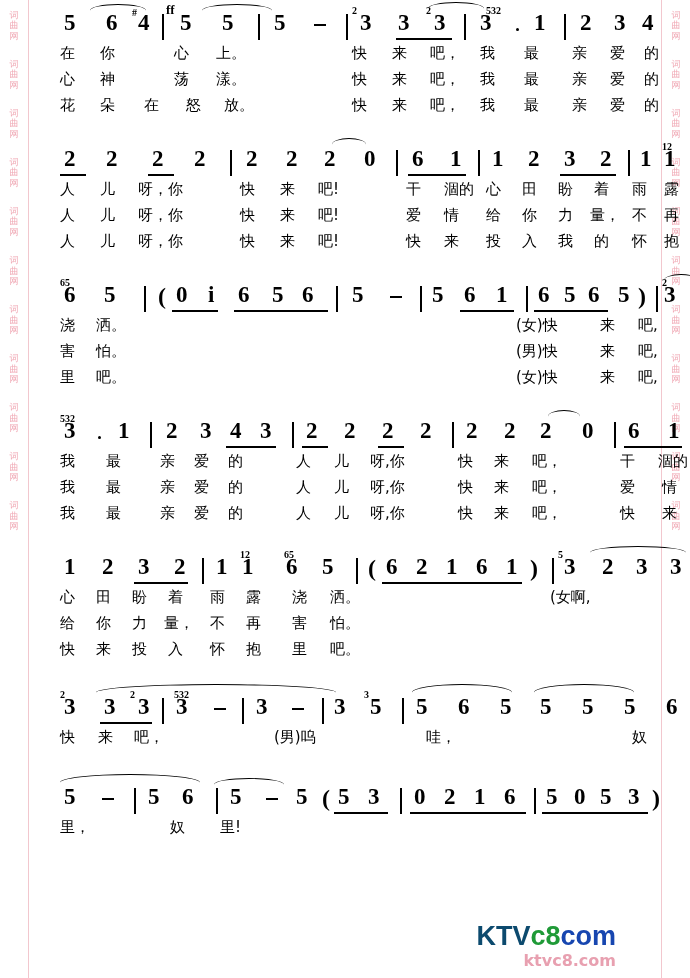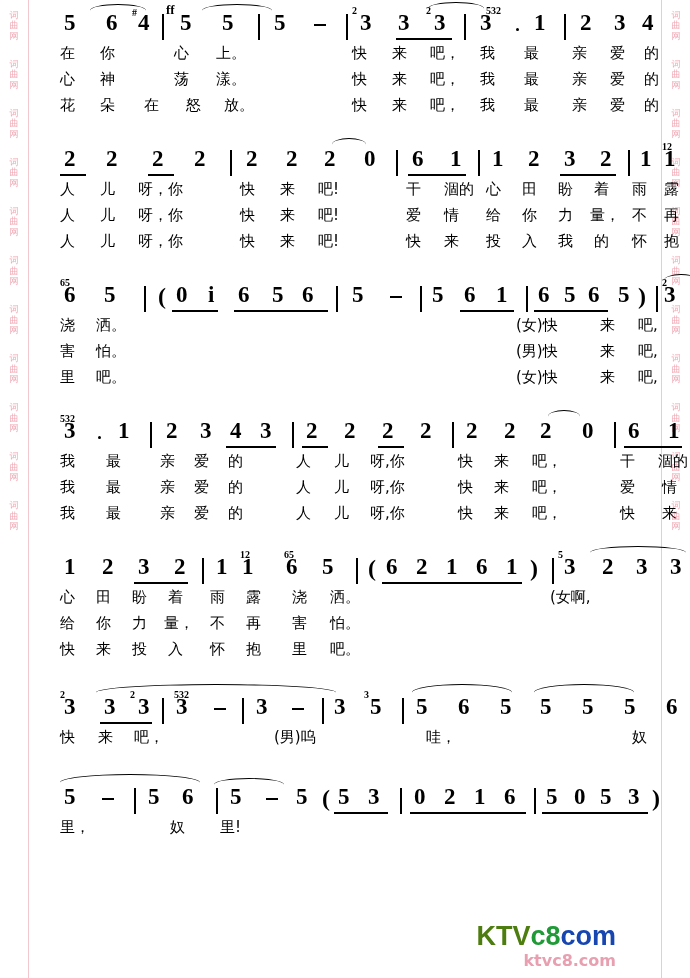--- a/index.html
+++ b/index.html
@@ -74,21 +74,21 @@
   }
   .lyrics .w{position:absolute;top:2px;}
 
   
   .logo{
     position:absolute;right:40px;bottom:26px;
     font-family:"Liberation Sans",sans-serif;
     font-weight:bold;font-size:27px;
     color:#1f9a37;letter-spacing:0;
   }
-  .logo .k{color:#4d7c0f;}
+  .logo .k{color:#0c4a6e;}
   .logo .blue{color:#1746b0;}
   .logo-sub{
     position:absolute;right:40px;bottom:8px;
     font-family:"DejaVu Sans",sans-serif;
     font-size:16px;color:#e8a0b0;font-weight:bold;
   }
 </style>
 </head>
 <body>
 

